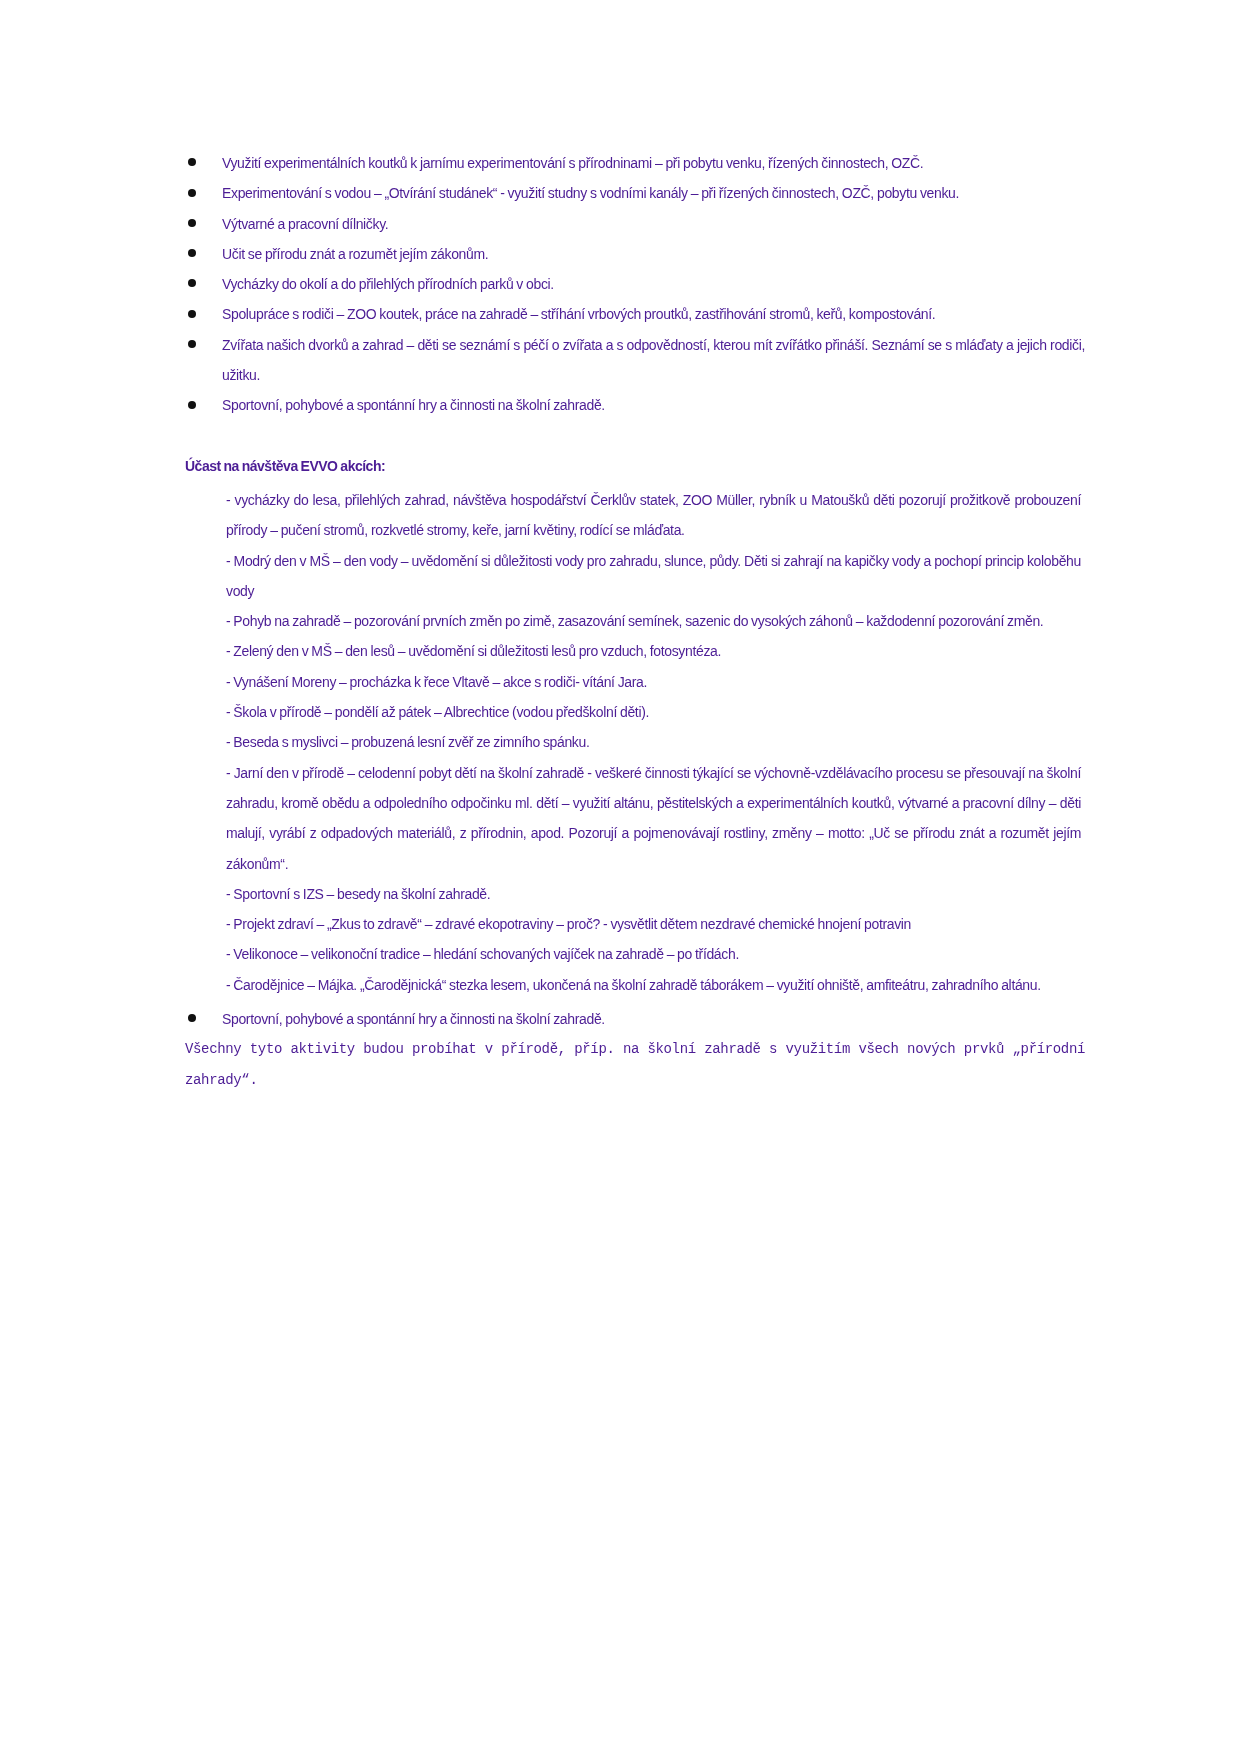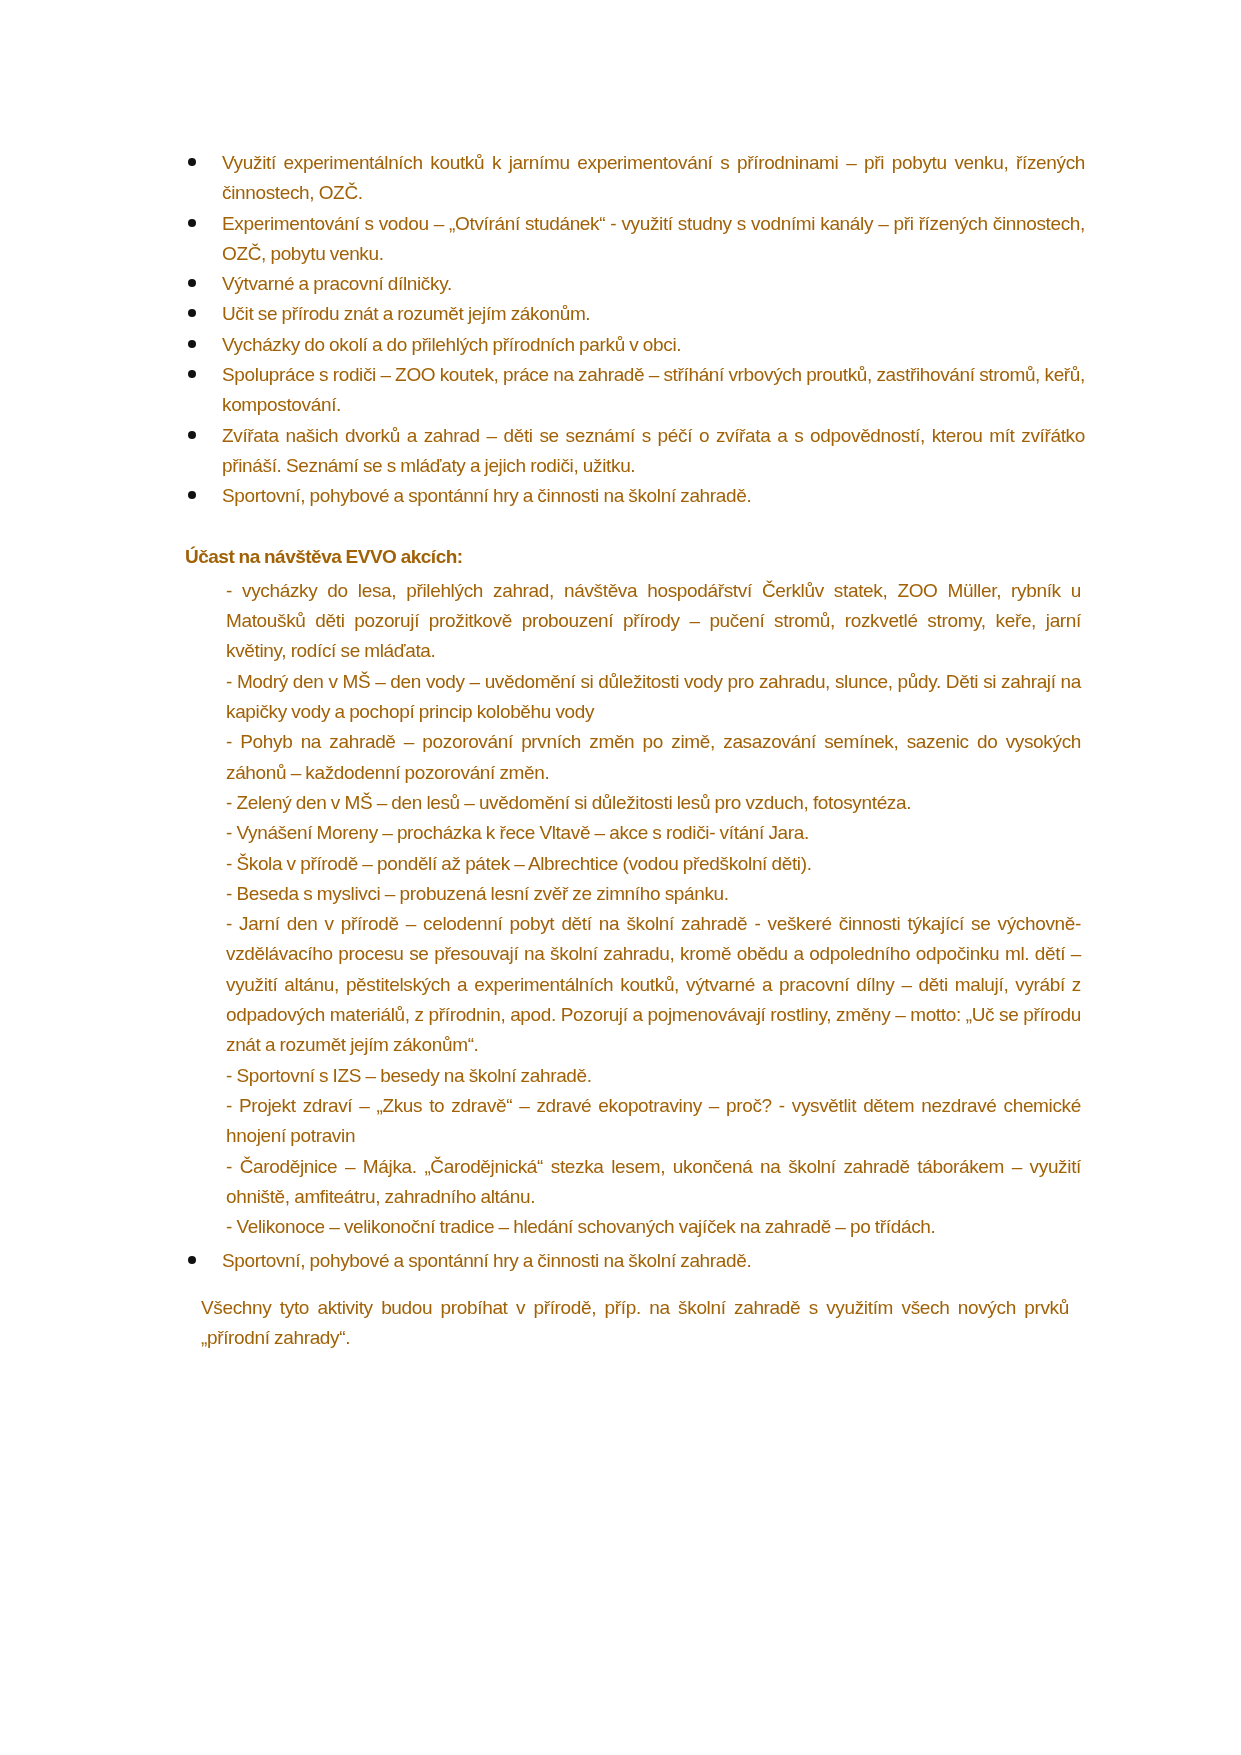--- a/index.html
+++ b/index.html
@@ -3,23 +3,23 @@
   <meta charset="utf-8">
   <style>
     html, body { margin: 0; padding: 0; background: #ffffff; }
     body { width: 1241px; height: 1755px; position: relative; overflow: hidden; }
     .page {
       position: absolute;
       left: 185px;
       top: 148px;
       width: 900px;
       font-family: "Liberation Sans", sans-serif;
-      font-size: 19px;
+      font-size: 14px;
       line-height: 30.3px;
-      color: #a16207;
+      color: #4c1d95;
       letter-spacing: -0.35px;
       word-spacing: -0.5px;
     }
     .bullets { list-style: none; margin: 0; padding: 0; }
     .bullets li {
       position: relative;
       padding-left: 37px;
       text-align: justify;
       text-align-last: left;
     }
@@ -46,23 +46,24 @@
       margin: 0;
       letter-spacing: -0.5px;
     }
     .events { margin: 4px; padding: 0; list-style: none; }
     .events li {
       padding-left: 37px;
       text-align: justify;
       text-align-last: left;
     }
     .closing {
-      margin: 16px;
+      margin: 0;
       text-align: justify;
       text-align-last: left;
+      font-family: Liberation Mono, monospace;
     }
   </style>
 </head>
 <body>
 
 <div class="page">
 
   <ul class="bullets">
     <li><span class="bullet"></span><span>Využití experimentálních koutků k jarnímu experimentování s přírodninami – při pobytu venku, řízených činnostech, OZČ.</span></li>
     <li><span class="bullet"></span><span>Experimentování s vodou – „Otvírání studánek“ - využití studny s vodními kanály – při řízených činnostech, OZČ, pobytu venku.</span></li>
@@ -82,22 +83,22 @@
     <li>- vycházky do lesa, přilehlých zahrad, návštěva hospodářství Čerklův statek, ZOO Müller, rybník u Matoušků děti pozorují prožitkově probouzení přírody – pučení stromů, rozkvetlé stromy, keře, jarní květiny, rodící se mláďata.</li>
     <li>- Modrý den v MŠ – den vody – uvědomění si důležitosti vody pro zahradu, slunce, půdy. Děti si zahrají na kapičky vody a pochopí princip koloběhu vody</li>
     <li>- Pohyb na zahradě – pozorování prvních změn po zimě, zasazování semínek, sazenic do vysokých záhonů – každodenní pozorování změn.</li>
     <li>- Zelený den v MŠ – den lesů – uvědomění si důležitosti lesů pro vzduch, fotosyntéza.</li>
     <li>- Vynášení Moreny – procházka k řece Vltavě – akce s rodiči- vítání Jara.</li>
     <li>- Škola v přírodě – pondělí až pátek – Albrechtice (vodou předškolní děti).</li>
     <li>- Beseda s myslivci – probuzená lesní zvěř ze zimního spánku.</li>
     <li>- Jarní den v přírodě – celodenní pobyt dětí na školní zahradě - veškeré činnosti týkající se výchovně-vzdělávacího procesu se přesouvají na školní zahradu, kromě obědu a odpoledního odpočinku ml. dětí – využití altánu, pěstitelských a experimentálních koutků, výtvarné a pracovní dílny – děti malují, vyrábí z odpadových materiálů, z přírodnin, apod. Pozorují a pojmenovávají rostliny, změny – motto: „Uč se přírodu znát a rozumět jejím zákonům“.</li>
     <li>- Sportovní s IZS – besedy na školní zahradě.</li>
     <li>- Projekt zdraví – „Zkus to zdravě“ – zdravé ekopotraviny – proč? - vysvětlit dětem nezdravé chemické hnojení potravin</li>
+    <li>- Velikonoce – velikonoční tradice – hledání schovaných vajíček na zahradě – po třídách.</li>
     <li>- Čarodějnice – Májka. „Čarodějnická“ stezka lesem, ukončená na školní zahradě táborákem – využití ohniště, amfiteátru, zahradního altánu.</li>
-    <li>- Velikonoce – velikonoční tradice – hledání schovaných vajíček na zahradě – po třídách.</li>
   </ul>
 
   <ul class="bullets">
     <li><span class="bullet"></span><span>Sportovní, pohybové a spontánní hry a činnosti na školní zahradě.</span></li>
   </ul>
 
   <p class="closing">Všechny tyto aktivity budou probíhat v přírodě, příp. na školní zahradě s využitím všech nových prvků „přírodní zahrady“.</p>
 
 </div>
 

